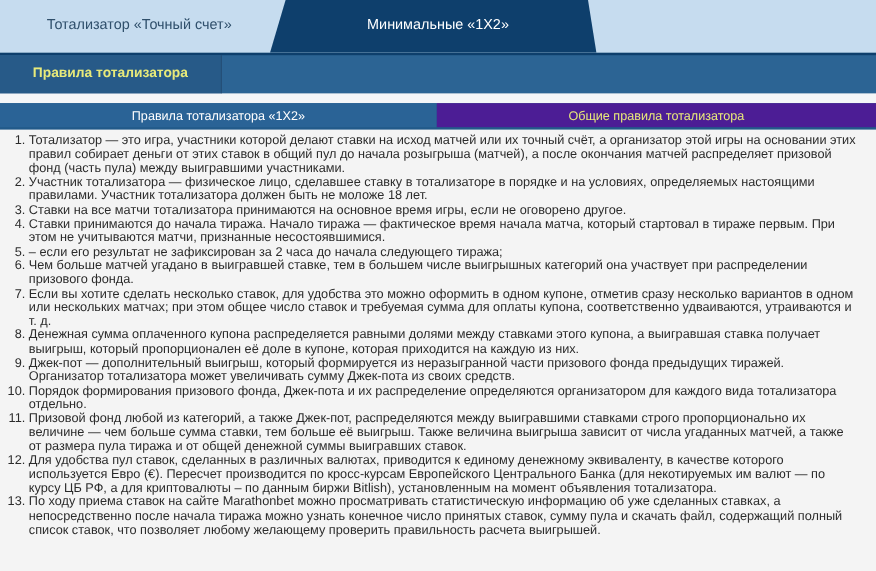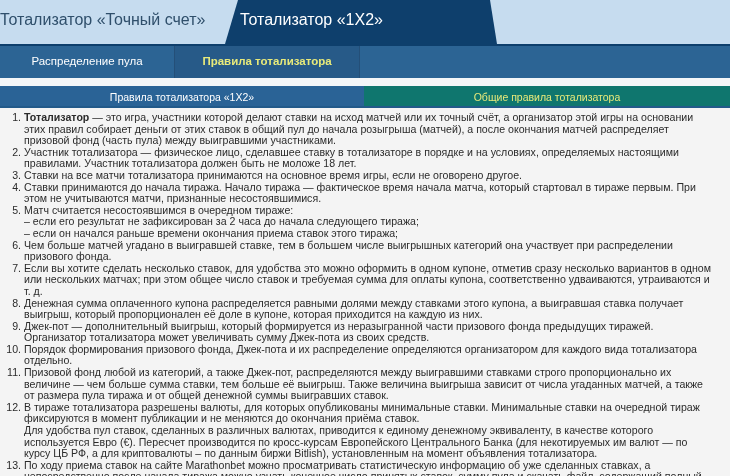--- a/index.html
+++ b/index.html
@@ -13,21 +13,21 @@
     .top-tabs {
       position: absolute; left: 0; top: 0; width: 730px; height: 44px;
       background: #c6dcef;
       overflow: hidden;
     }
     .top-active-bg {
       position: absolute; left: 0; top: 0; width: 730px; height: 44px;
     }
     .top-tab {
       position: absolute; top: 0; height: 44px; line-height: 40px;
-      font-size: 16px; color: #2f4f6b; text-align: left; cursor: pointer;
+      font-size: 12px; color: #2f4f6b; text-align: center; cursor: pointer;
     }
     .top-tab.t1 { left: 0; width: 232px; }
     .top-tab.t2 { left: 240px; width: 250px; color: #ffffff; }
     .top-tab.t3 { left: 498px; width: 232px; }
 
     
     .sub-nav {
       position: absolute; left: 0; top: 44px; width: 730px; height: 34px;
       background: #2c6494;
       border-top: 2px solid #0e3f6c;
@@ -52,74 +52,70 @@
     .rules-tabs {
       position: absolute; left: 0; top: 86px; width: 730px; height: 22px;
       display: flex;
       background: #225a8a;
     }
     .rules-tab {
       height: 20px; line-height: 22px; font-size: 10.5px; text-align: center;
       color: #ffffff; cursor: pointer; box-sizing: border-box;
     }
     .rules-tab.r1 { width: 364px; background: #2a6396; }
-    .rules-tab.r2 { width: 366px; background: #0f766e; color: #e8ea7a; }
+    .rules-tab.r2 { width: 366px; background: #4c1d95; color: #e8ea7a; }
 
     
     .content {
       position: absolute; left: 0; top: 112px; width: 730px;
       font-size: 10.6px; line-height: 11.6px; color: #2b2b2b;
     }
     .content ol {
       margin: 0; padding: 0 14px 0 24px;
     }
     .content li { margin: 0; padding: 0; }
-    .content li b { font-weight: bold; }
+    .content li b { font-weight: normal; }
     .content .line { display: block; }
   </style>
 </head>
 <body>
 
 <div class="top-tabs">
   <svg class="top-active-bg" width="730" height="44">
     <polygon points="238,0 490,0 497,44 225,44" fill="#0e3f6c"></polygon>
   </svg>
   <div class="top-tab t1">Тотализатор «Точный счет»</div>
-  <div class="top-tab t2">Тотализатор «1X2»</div>
+  <div class="top-tab t2">Минимальные «1X2»</div>
 </div>
 
 <div class="sub-nav">
-  <div class="sub-item i1">Распределение пула</div>
   <div class="sub-item i2 active">Правила тотализатора</div>
 </div>
 
 <div class="sep-light"></div>
 
 <div class="rules-tabs">
   <div class="rules-tab r1">Правила тотализатора «1X2»</div>
   <div class="rules-tab r2">Общие правила тотализатора</div>
 </div>
 
 <div class="content">
   <ol>
     <li><b>Тотализатор</b><span> — это игра, участники которой делают ставки на исход матчей или их точный счёт, а организатор этой игры на основании этих правил собирает деньги от этих ставок в общий пул до начала розыгрыша (матчей), а после окончания матчей распределяет призовой фонд (часть пула) между выигравшими участниками.</span></li>
     <li><span>Участник тотализатора — физическое лицо, сделавшее ставку в тотализаторе в порядке и на условиях, определяемых настоящими правилами. Участник тотализатора должен быть не моложе 18 лет.</span></li>
     <li><span>Ставки на все матчи тотализатора принимаются на основное время игры, если не оговорено другое.</span></li>
     <li><span>Ставки принимаются до начала тиража. Начало тиража — фактическое время начала матча, который стартовал в тираже первым. При этом не учитываются матчи, признанные несостоявшимися.</span></li>
     <li>
-      <span>Матч считается несостоявшимся в очередном тираже:</span>
       <span class="line">– если его результат не зафиксирован за 2 часа до начала следующего тиража;</span>
-      <span class="line">– если он начался раньше времени окончания приема ставок этого тиража;</span>
     </li>
     <li><span>Чем больше матчей угадано в выигравшей ставке, тем в большем числе выигрышных категорий она участвует при распределении призового фонда.</span></li>
     <li><span>Если вы хотите сделать несколько ставок, для удобства это можно оформить в одном купоне, отметив сразу несколько вариантов в одном или нескольких матчах; при этом общее число ставок и требуемая сумма для оплаты купона, соответственно удваиваются, утраиваются и т. д.</span></li>
     <li><span>Денежная сумма оплаченного купона распределяется равными долями между ставками этого купона, а выигравшая ставка получает выигрыш, который пропорционален её доле в купоне, которая приходится на каждую из них.</span></li>
     <li><span>Джек-пот — дополнительный выигрыш, который формируется из неразыгранной части призового фонда предыдущих тиражей. Организатор тотализатора может увеличивать сумму Джек-пота из своих средств.</span></li>
     <li><span>Порядок формирования призового фонда, Джек-пота и их распределение определяются организатором для каждого вида тотализатора отдельно.</span></li>
     <li><span>Призовой фонд любой из категорий, а также Джек-пот, распределяются между выигравшими ставками строго пропорционально их величине — чем больше сумма ставки, тем больше её выигрыш. Также величина выигрыша зависит от числа угаданных матчей, а также от размера пула тиража и от общей денежной суммы выигравших ставок.</span></li>
     <li>
-      <span>В тираже тотализатора разрешены валюты, для которых опубликованы минимальные ставки. Минимальные ставки на очередной тираж фиксируются в момент публикации и не меняются до окончания приёма ставок.</span>
       <span class="line">Для удобства пул ставок, сделанных в различных валютах, приводится к единому денежному эквиваленту, в качестве которого используется Евро (€). Пересчет производится по кросс-курсам Европейского Центрального Банка (для некотируемых им валют — по курсу ЦБ РФ, а для криптовалюты – по данным биржи Bitlish), установленным на момент объявления тотализатора.</span>
     </li>
     <li><span>По ходу приема ставок на сайте Marathonbet можно просматривать статистическую информацию об уже сделанных ставках, а непосредственно после начала тиража можно узнать конечное число принятых ставок, сумму пула и скачать файл, содержащий полный список ставок, что позволяет любому желающему проверить правильность расчета выигрышей.</span></li>
 
   </ol>
 </div>
 
 </body></html>

